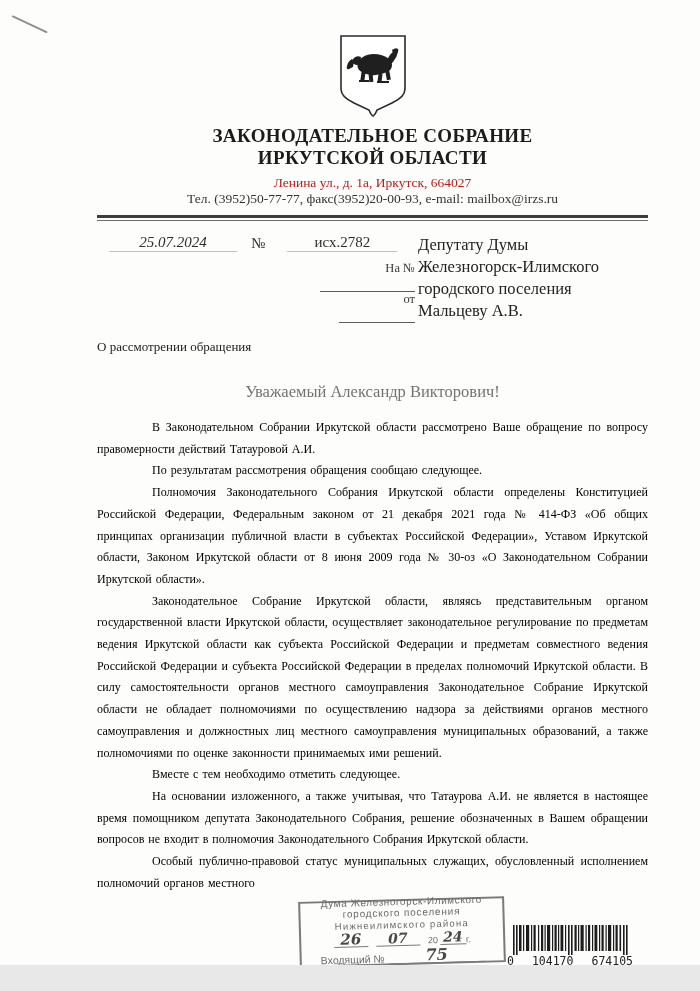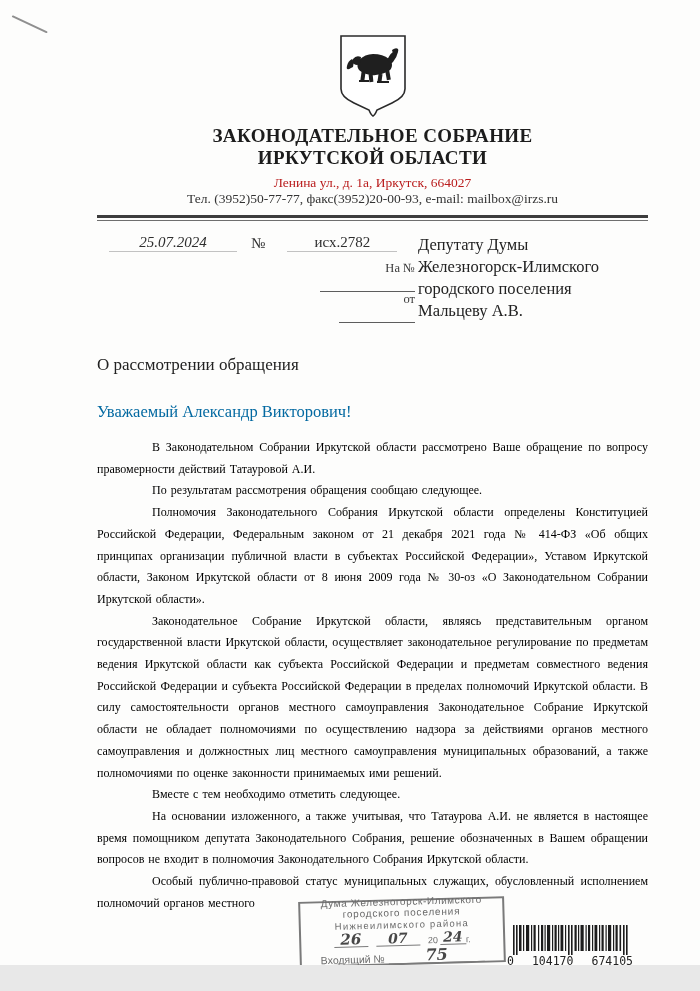--- a/index.html
+++ b/index.html
@@ -39,23 +39,23 @@
   .date-slot{width:128px;margin-left:12px;font-style:italic;}
   .num-sign{margin-left:14px;}
   .out-slot{width:110px;margin-left:22px;}
   .ref-line2{margin-top:9px;font-size:12.5px;color:#3a3a3a;display:flex;align-items:flex-end;flex-direction:column;}
   .reply-line-a{width:95px;margin-left:5px;}
   .reply-ot{}
   .reply-line-b{width:76px;margin-left:4px;}
 
   .recipient{margin-left:auto;width:230px;font-size:16.5px;line-height:22px;color:#222;}
 
-  .subject{margin-top:32px;font-size:17px;color:#222;}
-
-  .salutation{margin-top:27px;text-align:left;font-size:16.5px;color:#0369a1;}
+  .subject{margin-top:16px;font-size:13px;color:#222;}
+
+  .salutation{margin-top:27px;text-align:center;font-size:16.5px;color:#737373;}
 
   .body-text{margin-top:15px;}
   .body-text p{
     margin:0;font-size:12px;line-height:21.7px;
     text-align:justify;text-indent:55px;color:#000000;
     word-spacing:1px;
     font-family:Liberation Serif, serif;
   }
 
   

